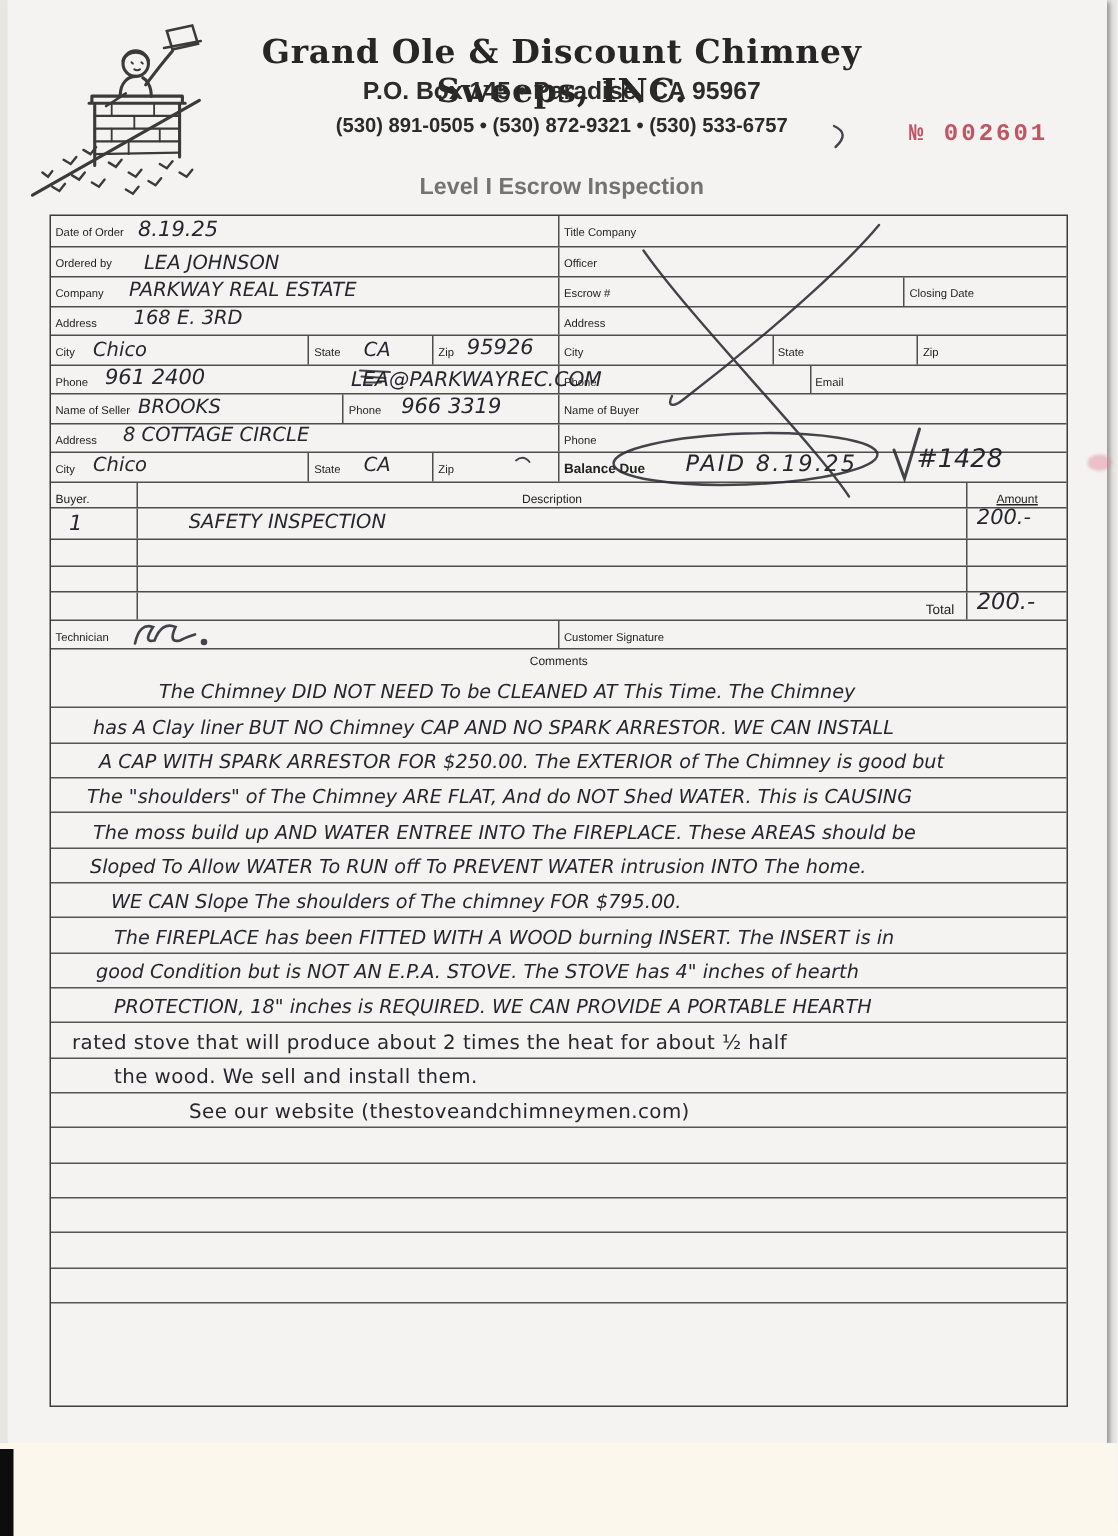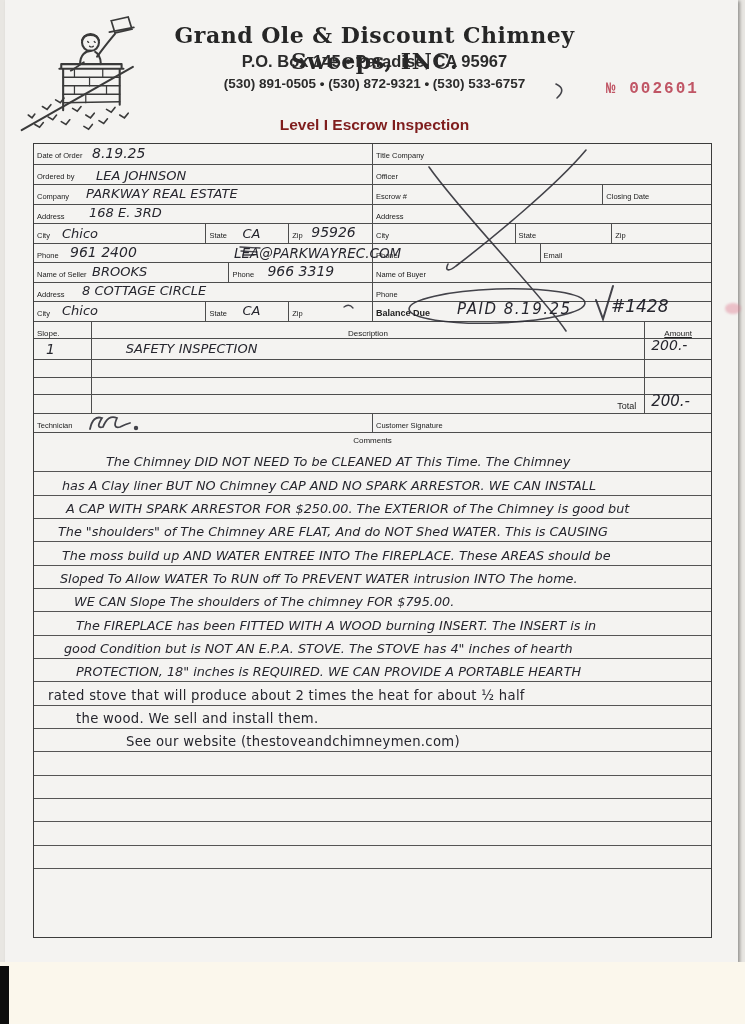--- a/index.html
+++ b/index.html
@@ -13,21 +13,21 @@
   
   .hdr-title{position:absolute;left:122px;top:22px;width:505px;text-align:center;
              font-family:"DejaVu Serif",serif;font-weight:bold;font-size:22px;color:#262626;letter-spacing:.5px;}
   .hdr-po{position:absolute;left:122px;top:52px;width:505px;text-align:center;
           font-weight:bold;font-size:16.5px;color:#2b2b2b;}
   .hdr-ph{position:absolute;left:122px;top:76px;width:505px;text-align:center;
           font-weight:bold;font-size:13.5px;color:#2b2b2b;}
   .hdr-no{position:absolute;left:606px;top:80px;font-family:"Liberation Mono",monospace;
           font-size:16px;letter-spacing:2px;color:#c05565;font-weight:bold;}
   .hdr-formtitle{position:absolute;left:122px;top:116px;width:505px;text-align:center;
-          font-weight:bold;font-size:15.5px;color:#7f1d1d;}
+          font-weight:bold;font-size:15.5px;color:#737373;}
   .logo{position:absolute;left:16px;top:14px;}
 
   
   .form{position:absolute;left:33px;top:143px;width:679px;height:795px;
         border:1.5px solid #3c3c3c;box-sizing:border-box;background:transparent;}
   .frow{display:flex;border-top:1px solid #4d4d4d;box-sizing:border-box;position:relative;}
   .frow.first{border-top:none;}
   .cell{position:relative;border-left:1px solid #4d4d4d;box-sizing:border-box;overflow:visible;}
   .cell.cfirst{border-left:none;}
   .lbl{font-size:7.5px;color:#222;display:inline-block;padding:2px 0 0 3px;white-space:nowrap;}
@@ -212,21 +212,21 @@
       </div>
       <div class="cell" style="width:340px;">
         <span class="lbl" style="font-size:9px;font-weight:bold;padding-top:4px;">Balance Due</span>
         <span class="hw" style="left:84px;top:-2px;font-size:15px;letter-spacing:1.5px;">PAID 8.19.25</span>
         <span class="hw" style="left:238px;top:-6px;font-size:17px;">#1428</span>
       </div>
     </div>
 
     <div class="frow" style="height:17px;">
       <div class="cell cfirst" style="width:57px;">
-        <span class="lbl thdr">Slope.</span>
+        <span class="lbl thdr">Buyer.</span>
       </div>
       <div class="cell" style="width:555px;text-align:center;">
         <span class="lbl thdr" style="padding-left:0;">Description</span>
       </div>
       <div class="cell" style="width:67px;text-align:center;">
         <span class="lbl thdr" style="padding-left:0;text-decoration:underline;">Amount</span>
       </div>
     </div>
 
     <div class="frow" style="height:21px;">

